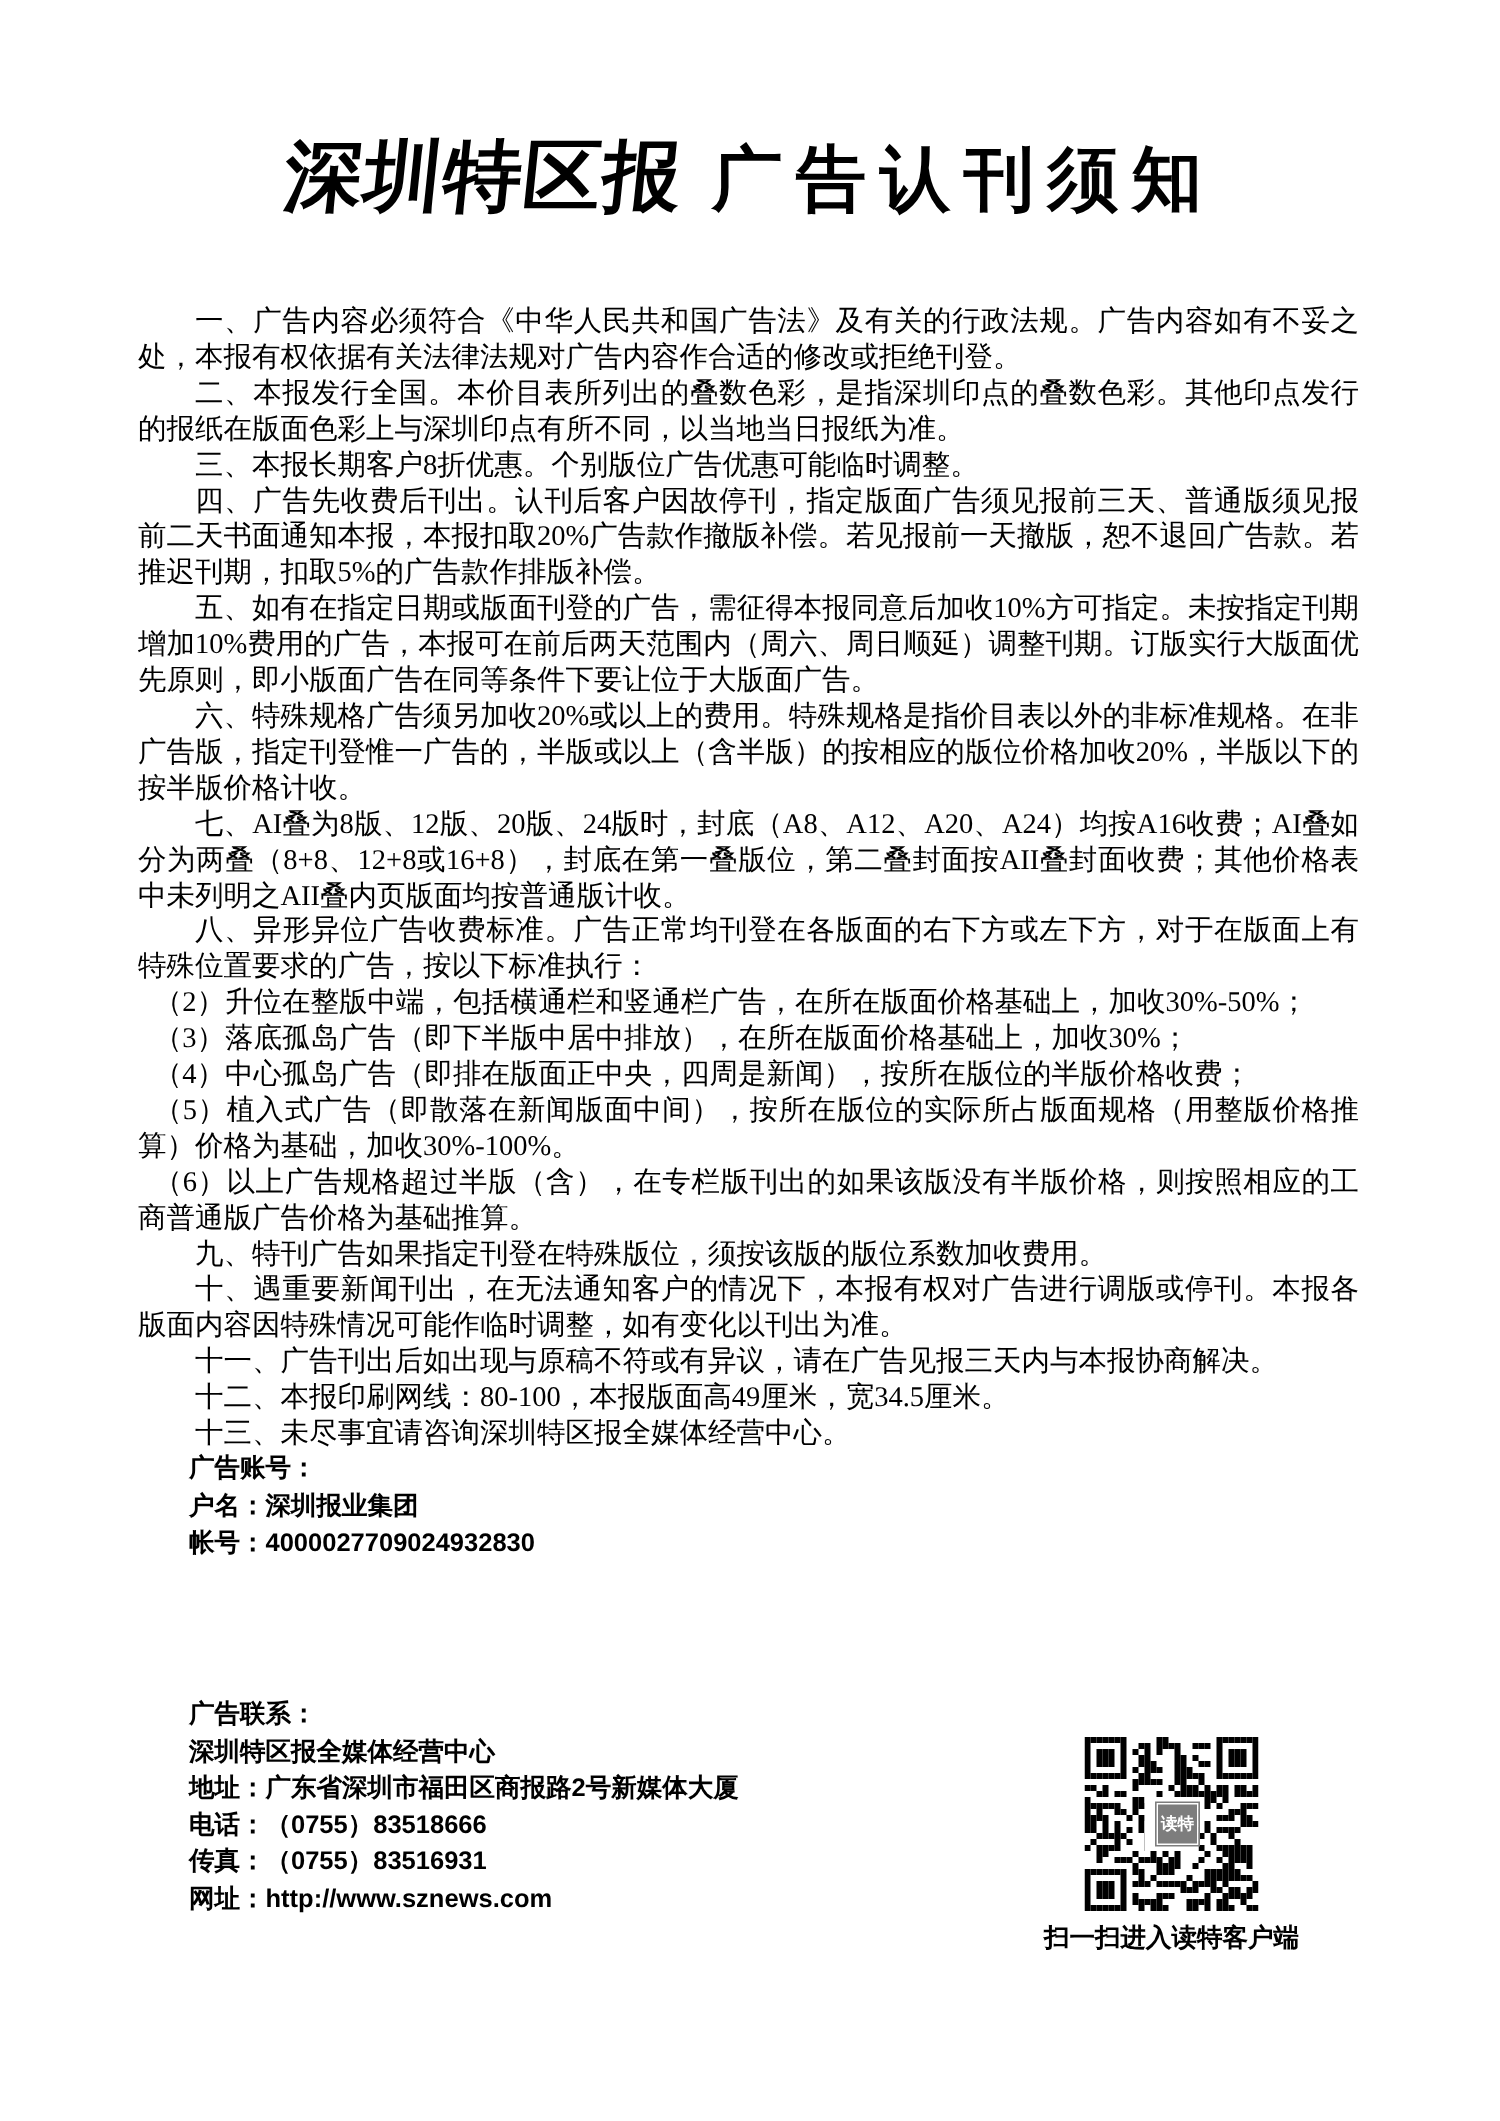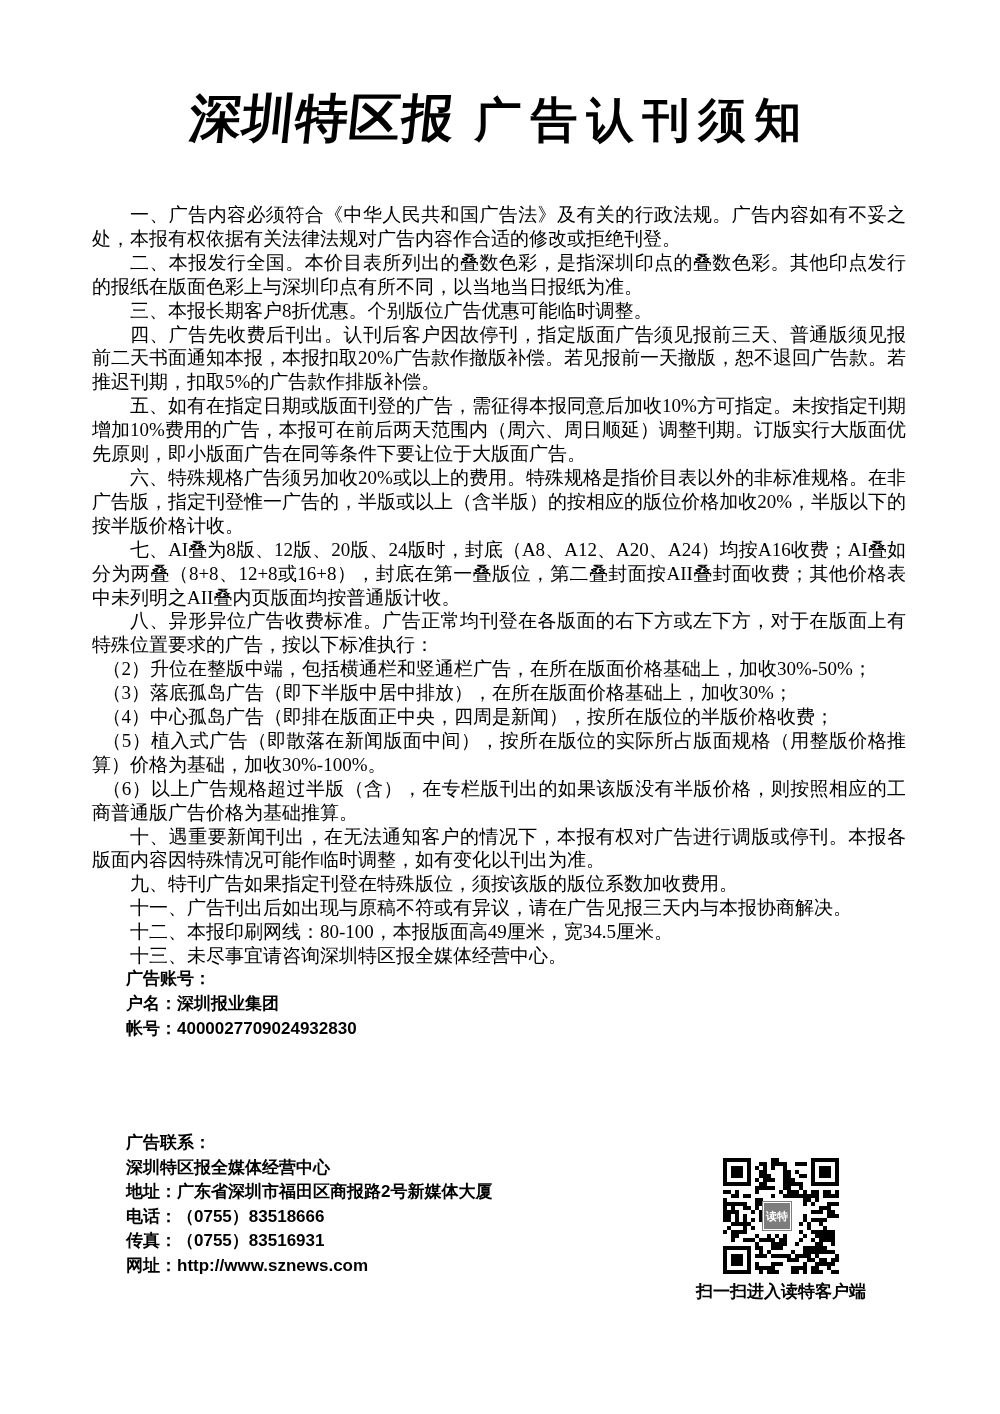--- a/index.html
+++ b/index.html
@@ -42,21 +42,21 @@
     font-weight:700; font-size:17px; white-space:nowrap;
   }
   .account { left:126px; top:966px;  line-height:25px; }
   .contact { left:126px; top:1131px; line-height:24.6px; }
   
   .qr-wrap { position:absolute; left:723px; top:1158px; width:116px; height:116px; }
   .qr-wrap svg { display:block; width:116px; height:116px; }
   .qr-center {
     position:absolute; left:50%; top:50%; transform:translate(-50%,-50%);
     width:36px; height:36px; background:#ffffff;
-    display:flex; align-items:center; justify-content:flex-start;
+    display:flex; align-items:center; justify-content:flex-end;
   }
   .qr-center-box {
     width:28px; height:28px; box-sizing:border-box;
     background:#7d7d7d; border:1.5px solid #ffffff; outline:1px solid #7d7d7d;
     display:flex; align-items:center; justify-content:center;
     color:#ffffff; font-family:"Liberation Sans","DejaVu Sans",sans-serif;
     font-weight:700; font-size:11px; line-height:11px; white-space:nowrap;
   }
   .qr-caption {
     position:absolute; left:781px; top:1280px; transform:translateX(-50%);
@@ -80,22 +80,22 @@
     <p class="main">四、广告先收费后刊出。认刊后客户因故停刊，指定版面广告须见报前三天、普通版须见报前二天书面通知本报，本报扣取20%广告款作撤版补偿。若见报前一天撤版，恕不退回广告款。若推迟刊期，扣取5%的广告款作排版补偿。</p>
     <p class="main">五、如有在指定日期或版面刊登的广告，需征得本报同意后加收10%方可指定。未按指定刊期增加10%费用的广告，本报可在前后两天范围内（周六、周日顺延）调整刊期。订版实行大版面优先原则，即小版面广告在同等条件下要让位于大版面广告。</p>
     <p class="main">六、特殊规格广告须另加收20%或以上的费用。特殊规格是指价目表以外的非标准规格。在非广告版，指定刊登惟一广告的，半版或以上（含半版）的按相应的版位价格加收20%，半版以下的按半版价格计收。</p>
     <p class="main">七、AI叠为8版、12版、20版、24版时，封底（A8、A12、A20、A24）均按A16收费；AI叠如分为两叠（8+8、12+8或16+8），封底在第一叠版位，第二叠封面按AII叠封面收费；其他价格表中未列明之AII叠内页版面均按普通版计收。</p>
     <p class="main">八、异形异位广告收费标准。广告正常均刊登在各版面的右下方或左下方，对于在版面上有特殊位置要求的广告，按以下标准执行：</p>
     <p class="sub">（2）升位在整版中端，包括横通栏和竖通栏广告，在所在版面价格基础上，加收30%-50%；</p>
     <p class="sub">（3）落底孤岛广告（即下半版中居中排放），在所在版面价格基础上，加收30%；</p>
     <p class="sub">（4）中心孤岛广告（即排在版面正中央，四周是新闻），按所在版位的半版价格收费；</p>
     <p class="sub">（5）植入式广告（即散落在新闻版面中间），按所在版位的实际所占版面规格（用整版价格推算）价格为基础，加收30%-100%。</p>
     <p class="sub">（6）以上广告规格超过半版（含），在专栏版刊出的如果该版没有半版价格，则按照相应的工商普通版广告价格为基础推算。</p>
+    <p class="main">九、特刊广告如果指定刊登在特殊版位，须按该版的版位系数加收费用。</p>
     <p class="main">十、遇重要新闻刊出，在无法通知客户的情况下，本报有权对广告进行调版或停刊。本报各版面内容因特殊情况可能作临时调整，如有变化以刊出为准。</p>
-    <p class="main">九、特刊广告如果指定刊登在特殊版位，须按该版的版位系数加收费用。</p>
     <p class="main">十一、广告刊出后如出现与原稿不符或有异议，请在广告见报三天内与本报协商解决。</p>
     <p class="main">十二、本报印刷网线：80-100，本报版面高49厘米，宽34.5厘米。</p>
     <p class="main">十三、未尽事宜请咨询深圳特区报全媒体经营中心。</p>
   </div>
 
   <div class="block account">
     <div>广告账号：</div>
     <div>户名：深圳报业集团</div>
     <div>帐号：4000027709024932830</div>
   </div>

